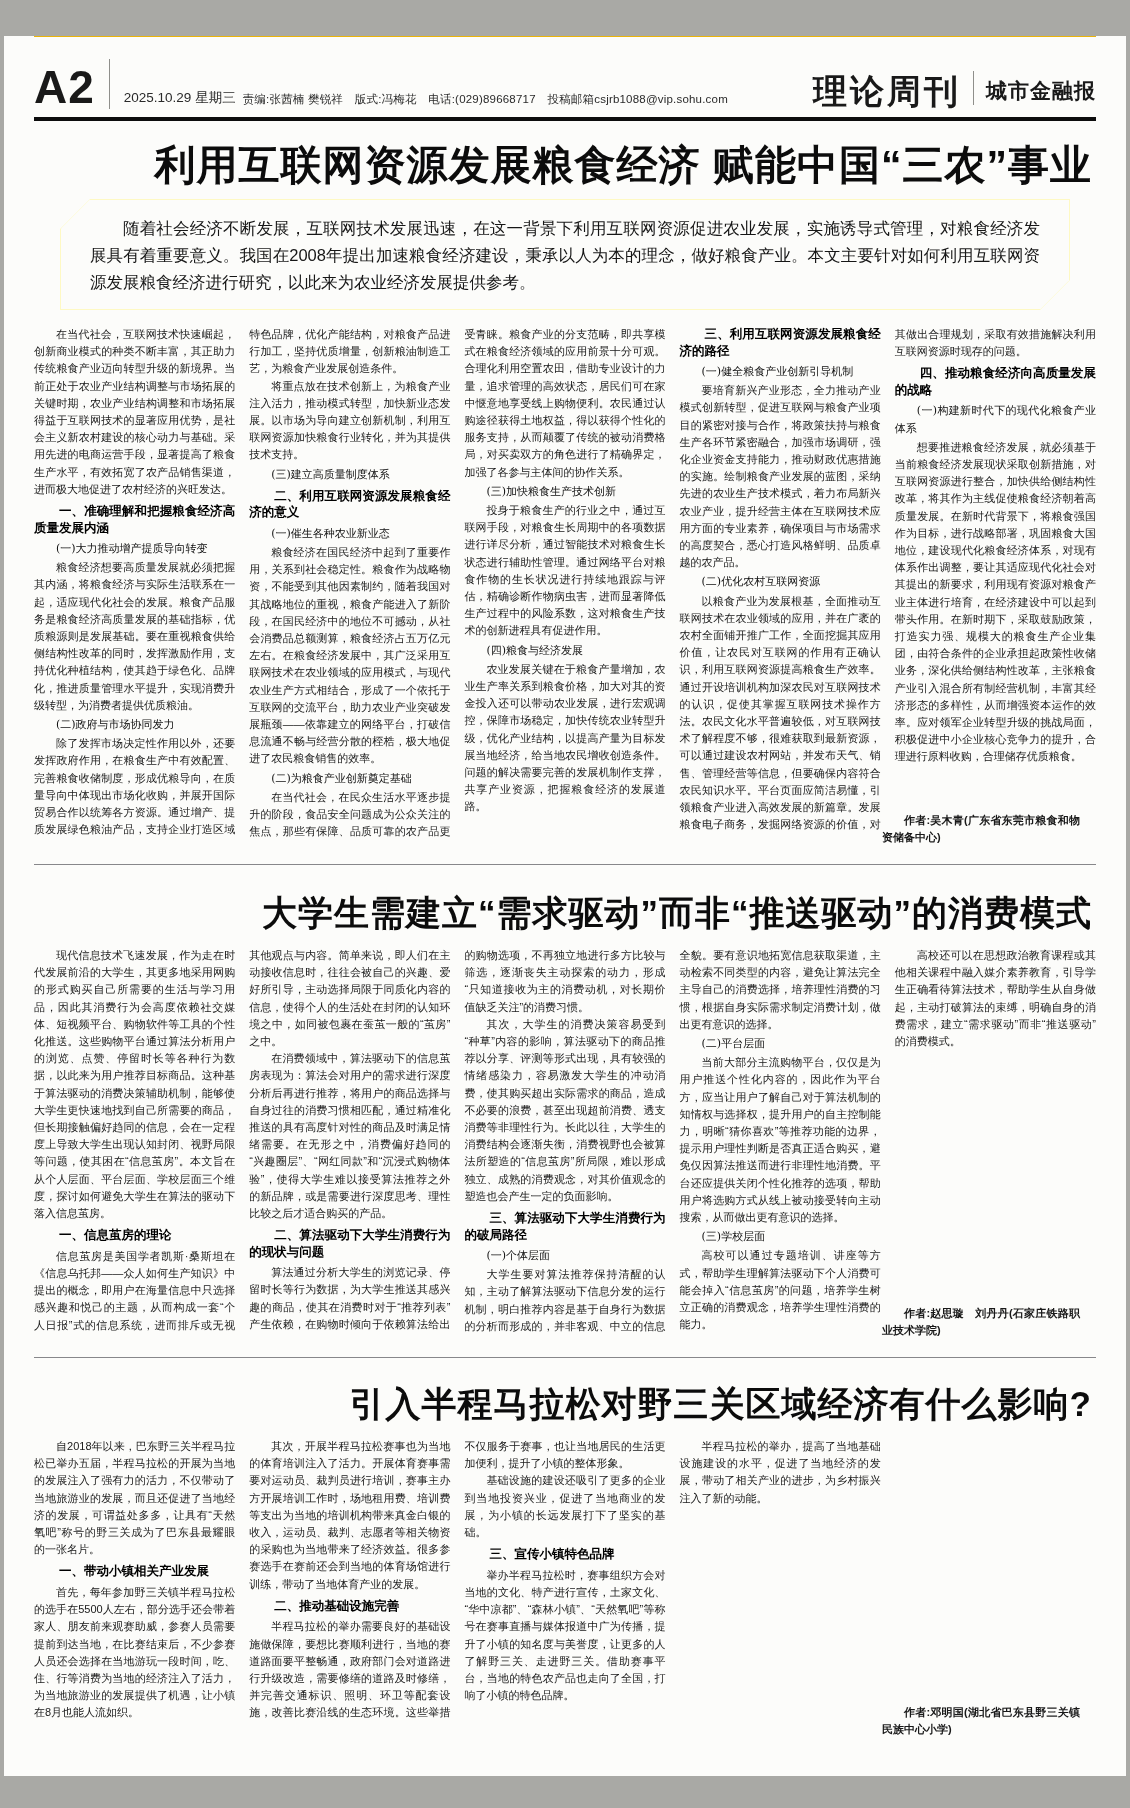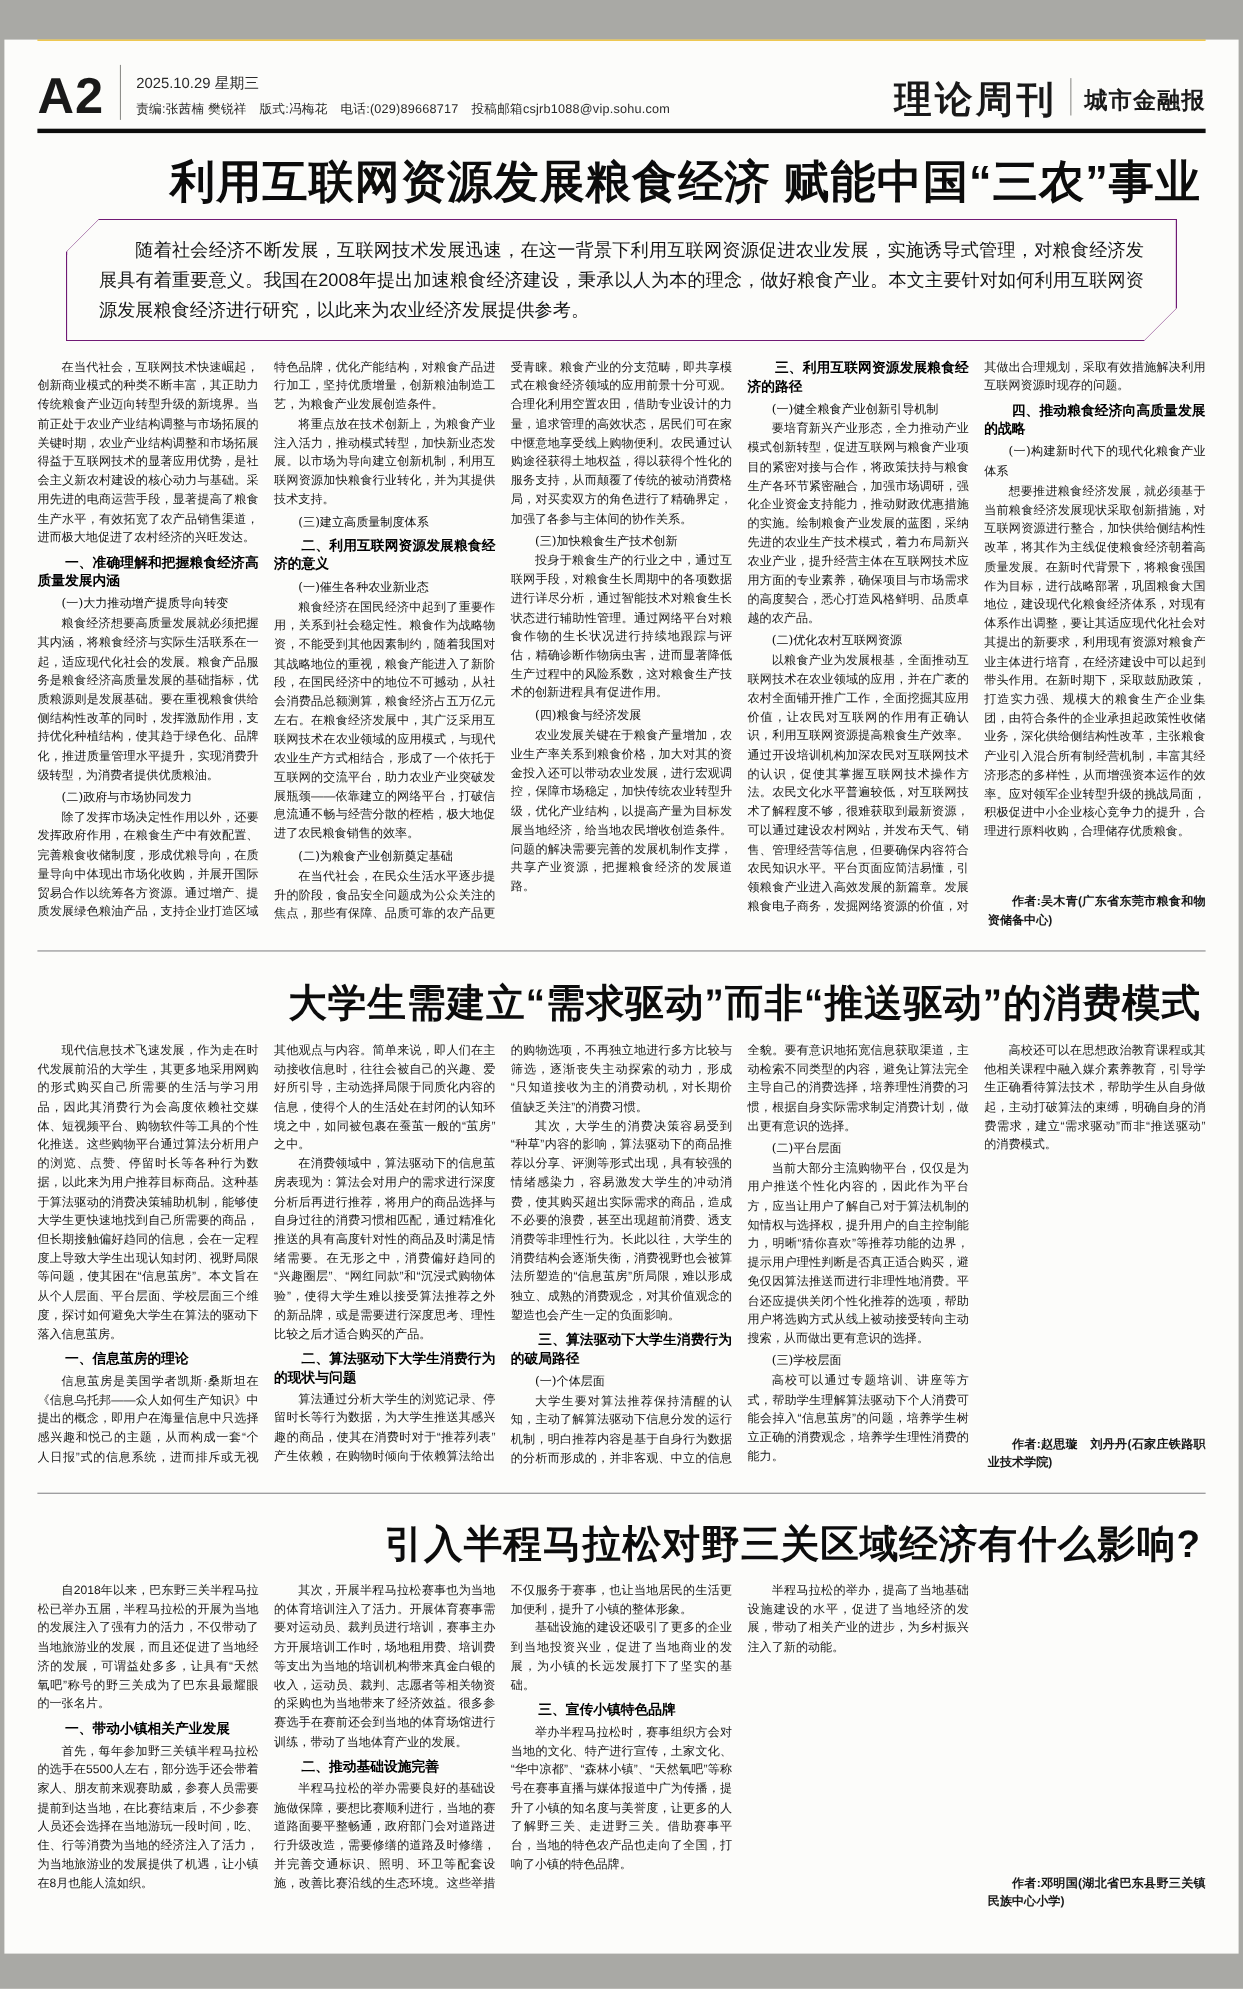--- a/index.html
+++ b/index.html
@@ -35,41 +35,41 @@
     letter-spacing:1px;
   }
   .vsep{
     width:1px;
     background:#8f8f8b;
     height:50px;
     margin:0 14px;
     align-self:flex-end;
   }
   .vsep.short{height:34px;margin:0 12px 4px 12px;}
-  .head-info{display:flex;flex-direction:column;gap:7px;padding-bottom:2px;}
+  .head-info{display:flex;flex-direction:row;gap:7px;padding-bottom:2px;align-items:flex-end;}
   .head-date{font-size:13.5px;color:#2a2a2a;}
   .head-staff{font-size:11.5px;color:#2a2a2a;letter-spacing:.2px;}
   .head-right{margin-left:auto;display:flex;align-items:flex-end;}
   .section-title{font-size:34px;font-weight:700;letter-spacing:3px;line-height:36px;}
   .paper-name{font-size:21px;font-weight:700;font-family:"Liberation Serif","DejaVu Serif",serif;padding-bottom:4px;letter-spacing:1px;}
   
   .headline{
     text-align:right;
     font-weight:900;
     color:#0c0c0c;
     margin:20px 34px 10px 34px;
     letter-spacing:1px;
   }
   .headline.h1{font-size:41px;line-height:48px;}
   .headline.h2{font-size:35px;line-height:44px;margin-top:26px;}
   .headline.h3{font-size:35px;line-height:44px;margin-top:24px;}
   
   .absbox-outer{
     margin:10px 56px 16px 56px;
-    background:#701a75;
+    background:#fef9c3;
     clip-path:polygon(30px 0,100% 0,100% calc(100% - 30px),calc(100% - 30px) 100%,0 100%,0 30px);
     position:relative;
   }
   .absbox-inner{
     background:#fcfcfa;
     clip-path:polygon(29.4px 1px,calc(100% - 1px) 1px,calc(100% - 1px) calc(100% - 29.4px),calc(100% - 29.4px) calc(100% - 1px),1px calc(100% - 1px),1px 29.4px);
     padding:16px 30px 14px 30px;
   }
   .abstract{
     font-size:16.5px;
@@ -100,21 +100,21 @@
     text-indent:2em;
     color:#000;
   }
   .cols .t-k{
     font-family:"DejaVu Serif","Liberation Serif",serif;
     color:#101010;
     margin:2px 0;
   }
   .author{
     position:absolute;
-    right:0;
+    right:16px;
     bottom:0;
     width:198px;
     background:#fcfcfa;
     font-weight:700;
     text-indent:2em;
     padding-top:3px;
     z-index:2;
   }
   .art1 .cols{height:520px;}
   .art2 .cols{height:392px;}

